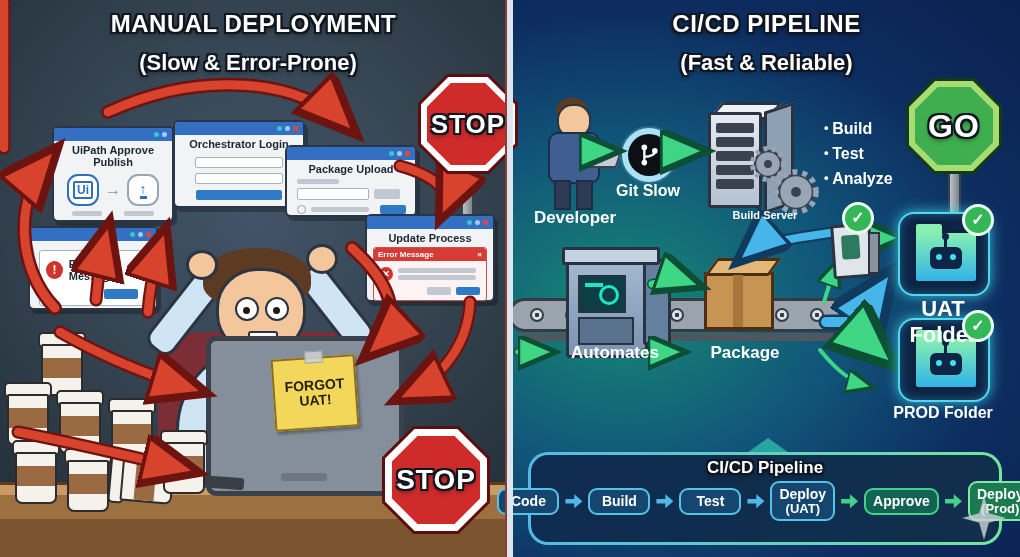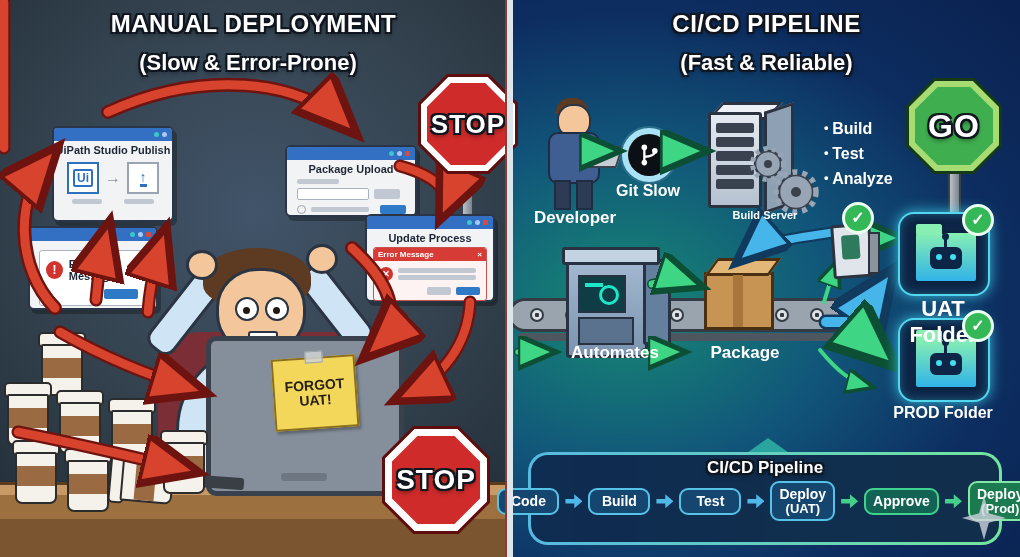--- a/index.html
+++ b/index.html
@@ -22,21 +22,21 @@
     box-shadow:3px 4px 0 rgba(0,0,0,.28);z-index:2;}
   .tb{height:13px;background:#336fc2;border-radius:3px 3px 0 0;position:relative;}
   .dots{position:absolute;right:5px;top:4px;display:flex;gap:3px;}
   .dot{width:5px;height:5px;border-radius:50%;}
   .d1{background:#39c7c7}.d2{background:#a9c9f2}.d3{background:#d84a41;border-radius:1px;}
   .wt{font-size:11px;font-weight:bold;color:#1d2634;text-align:center;padding-top:3px;}
   .ln{background:#c2c8d1;border-radius:2px;height:5px;}
   .inp{background:#fff;border:1px solid #a9b2bf;border-radius:2px;}
   .bbtn{background:#2e7ac6;border-radius:2px;}
   .gbtn{background:#c2c8d1;border-radius:2px;}
-  .icbox{width:28px;height:28px;background:#fff;border:2px solid #9aa4b2;border-radius:0;
+  .icbox{width:28px;height:28px;background:#fff;border:2px solid #9aa4b2;border-radius:11px;
     display:flex;align-items:center;justify-content:center;}
   .redcirc{background:#d0342c;border-radius:50%;color:#fff;font-weight:bold;text-align:center;}
   .banner{background:#d63c35;color:#fff;display:flex;justify-content:space-between;
     align-items:center;font-size:8px;font-weight:bold;padding:2px 4px;border-radius:2px 2px 0 0;}
   
   .oct{clip-path:polygon(29% 0,71% 0,100% 29%,100% 71%,71% 100%,29% 100%,0 71%,0 29%);
     display:flex;align-items:center;justify-content:center;text-align:right;}
   .sign{position:absolute;z-index:7;}
   .pole{position:absolute;width:9px;background:linear-gradient(90deg,#b9c1c9,#7b848d);
     border:2px solid #39414b;z-index:1;}
@@ -174,36 +174,49 @@
   <div class="h-title outl" style="left:0;top:10px;width:507px;z-index:6;">MANUAL DEPLOYMENT</div>
   <div class="h-sub outl" style="left:0;top:50px;width:496px;z-index:6;">(Slow &amp; Error-Prone)</div>
 
   <div class="win" style="left:52px;top:126px;width:118px;height:92px;">
     <div class="tb">
         <div class="dots">
           <span class="dot d1"></span>
           <span class="dot d2"></span>
         </div>
       </div>
-    <div class="wt">UiPath Studio Publish</div>
+    <div class="wt">UiPath Approve Publish</div>
     <div style="display:flex;align-items:center;justify-content:center;gap:6px;margin-top:6px;">
       <div class="icbox" style="border-color:#2e6fc0;">
         <span style="color:#2e6fc0;font-weight:bold;font-size:12px;border:2px solid #2e6fc0;padding:0 2px;border-radius:2px;">Ui</span>
       </div>
       <span style="color:#8b94a1;font-weight:bold;">→</span>
       <div class="icbox">
         <span style="color:#2e6fc0;font-weight:bold;font-size:14px;border-bottom:3px solid #2e6fc0;line-height:14px;">↑</span>
       </div>
     </div>
     <div style="display:flex;justify-content:center;gap:22px;margin-top:5px;">
       <div class="ln" style="width:30px;"></div>
       <div class="ln" style="width:30px;"></div>
     </div>
   </div>
 
+  <div class="win" style="left:173px;top:120px;width:128px;height:84px;">
+    <div class="tb">
+        <div class="dots">
+          <span class="dot d1"></span>
+          <span class="dot d2"></span>
+          <span class="dot d3"></span>
+        </div>
+      </div>
+    <div class="wt">Orchestrator Login</div>
+    <div class="inp" style="width:86px;height:9px;margin:7px auto 0;"></div>
+    <div class="inp" style="width:86px;height:9px;margin:5px auto 0;"></div>
+    <div class="bbtn" style="width:86px;height:10px;margin:6px auto 0;"></div>
+  </div>
 
   <div class="win" style="left:285px;top:145px;width:128px;height:68px;">
     <div class="tb">
         <div class="dots">
           <span class="dot d1"></span>
           <span class="dot d2"></span>
           <span class="dot d3"></span>
         </div>
       </div>
     <div class="wt">Package Upload</div>

